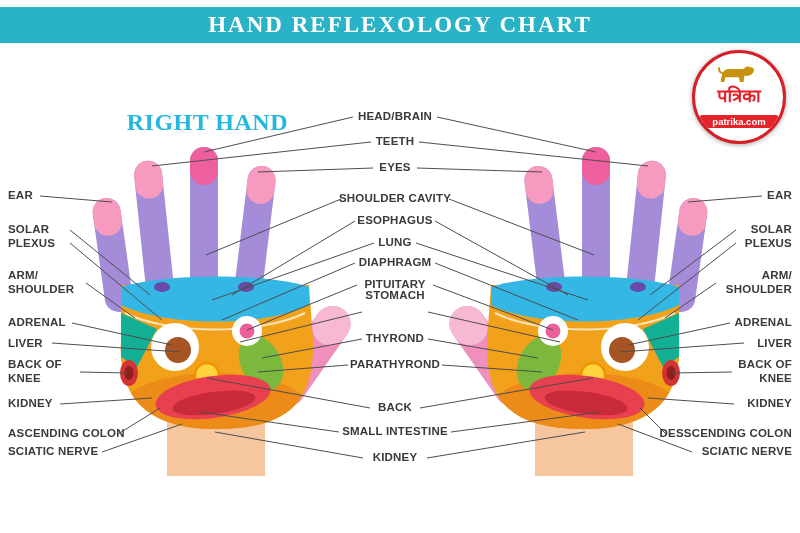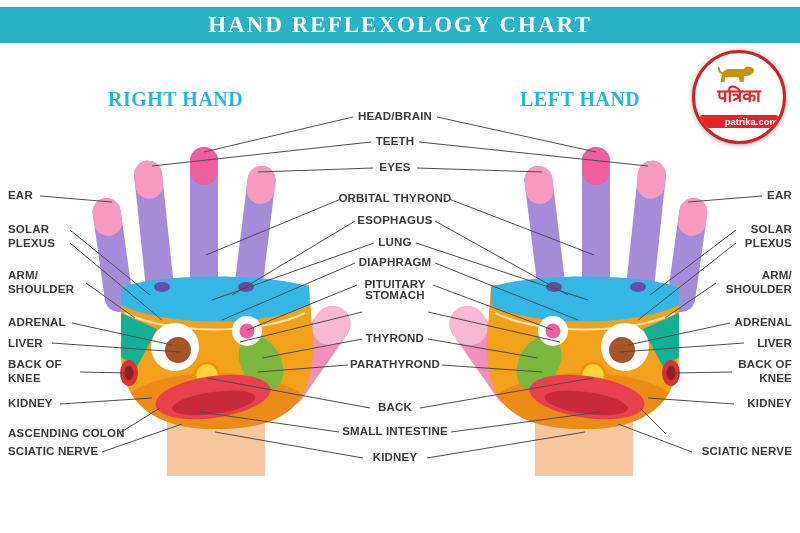--- a/index.html
+++ b/index.html
@@ -4,35 +4,35 @@
 <style>
   html,body{margin:0;padding:0;background:#fff;}
   .page{position:relative;width:800px;height:476px;background:#ffffff;overflow:hidden;
         font-family:"Liberation Sans",sans-serif;}
   
   .header{position:absolute;top:7px;left:0;right:0;height:36px;background:#2ab2c6;
           display:flex;align-items:center;justify-content:center;z-index:6;}
   .header .title{color:#ffffff;font-family:"Liberation Serif",serif;font-weight:700;
           font-size:23px;letter-spacing:2px;}
   
-  .hand-heading{position:absolute;width:180px;text-align:left;
-          font-family:"Liberation Serif",serif;font-weight:700;font-size:20px;
-          color:#25b7dd;letter-spacing:.5px;z-index:6;}
+  .hand-heading{position:absolute;width:180px;text-align:right;
+          font-family:"Liberation Serif",serif;font-weight:700;font-size:24px;
+          color:#25b7dd;letter-spacing:.5px;z-index:6;margin-top:21px;}
   .hand-heading.right{left:108px;top:88px;}
   .hand-heading.left{left:520px;top:88px;}
   
   .logo{position:absolute;top:50px;right:14px;z-index:7;}
   .logo-circle{width:94px;height:94px;border-radius:50%;background:#ffffff;
           border:3px solid #d61f26;box-shadow:0 1px 5px rgba(0,0,0,.35);
           display:flex;flex-direction:column;align-items:center;position:relative;
           padding-top:9px;box-sizing:border-box;overflow:hidden;}
   .logo-brand{color:#e3242b;font-weight:700;font-size:18px;line-height:1.1;margin-top:1px;
           font-family:"DejaVu Sans",sans-serif;}
   .logo-band{position:absolute;left:5px;right:5px;bottom:13px;background:#e3242b;
-          color:#ffffff;font-size:9.5px;font-weight:700;text-align:right;
+          color:#ffffff;font-size:9.5px;font-weight:700;text-align:center;
           border-radius:2px;padding:1px 0;}
   
   .hand{position:absolute;width:240px;height:365px;overflow:visible;z-index:1;}
   .hand.rh{left:95px;top:135px;}
   .hand.lh{left:465px;top:135px;transform:scaleX(-1);}
   
   .lines{position:absolute;left:0;top:0;z-index:3;pointer-events:none;}
   .lines line{stroke:#4d4d4d;stroke-width:1;}
   
   .lbl{position:absolute;color:#3a3a3a;font-size:11.5px;font-weight:700;
@@ -106,21 +106,20 @@
         <ellipse cx="151" cy="152" rx="8" ry="5" fill="#6a4aa8"></ellipse>
       </g>
     </defs>
   </svg>
 
   <div class="header">
     <div class="title">HAND REFLEXOLOGY CHART</div>
   </div>
 
   <div class="hand-heading right">RIGHT HAND</div>
-  <div class="hand-heading left">LEFT HAND</div>
 
   <div class="logo">
     <div class="logo-circle">
       <svg width="46" height="23" viewBox="0 0 60 30">
         <path d="M6 26 L11 26 L12 20 L30 20 L31 26 L36 26 L37 18 Q45 19 49 13 Q51 9 46 7 Q40 4 36 9 L18 9 Q10 9 8 16 Q7 20 6 26 Z" fill="#c9920e"></path>
         <path d="M9 15 Q3 13 4 7" stroke="#c9920e" stroke-width="2.5" fill="none"></path>
       </svg>
       <div class="logo-brand">पत्रिका</div>
       <div class="logo-band">patrika.com</div>
     </div>
@@ -184,21 +183,21 @@
     <line x1="744" y1="343" x2="620" y2="352"></line>
     <line x1="732" y1="372" x2="672" y2="373"></line>
     <line x1="734" y1="404" x2="648" y2="398"></line>
     <line x1="666" y1="434" x2="640" y2="408"></line>
     <line x1="692" y1="452" x2="618" y2="424"></line>
   </svg>
 
   <div class="lbl c" style="top:117px">HEAD/BRAIN</div>
   <div class="lbl c" style="top:142px">TEETH</div>
   <div class="lbl c" style="top:168px">EYES</div>
-  <div class="lbl c" style="top:199px">ORBITAL THYROND</div>
+  <div class="lbl c" style="top:199px">SHOULDER CAVITY</div>
   <div class="lbl c" style="top:221px">ESOPHAGUS</div>
   <div class="lbl c" style="top:243px">LUNG</div>
   <div class="lbl c" style="top:263px">DIAPHRAGM</div>
   <div class="lbl c" style="top:285px">PITUITARY</div>
   <div class="lbl c" style="top:296px">STOMACH</div>
   <div class="lbl c" style="top:339px">THYROND</div>
   <div class="lbl c" style="top:365px">PARATHYROND</div>
   <div class="lbl c" style="top:408px">BACK</div>
   <div class="lbl c" style="top:432px">SMALL INTESTINE</div>
   <div class="lbl c" style="top:458px">KIDNEY</div>
@@ -219,15 +218,16 @@
   <div class="lbl r" style="top:196px">EAR</div>
   <div class="lbl r" style="top:237px">SOLAR
 PLEXUS</div>
   <div class="lbl r" style="top:283px">ARM/
 SHOULDER</div>
   <div class="lbl r" style="top:323px">ADRENAL</div>
   <div class="lbl r" style="top:344px">LIVER</div>
   <div class="lbl r" style="top:372px">BACK OF
 KNEE</div>
   <div class="lbl r" style="top:404px">KIDNEY</div>
+  <div class="lbl r" style="top:434px">DESSCENDING COLON</div>
   <div class="lbl r" style="top:452px">SCIATIC NERVE</div>
 
 </div>
 
 </body></html>

